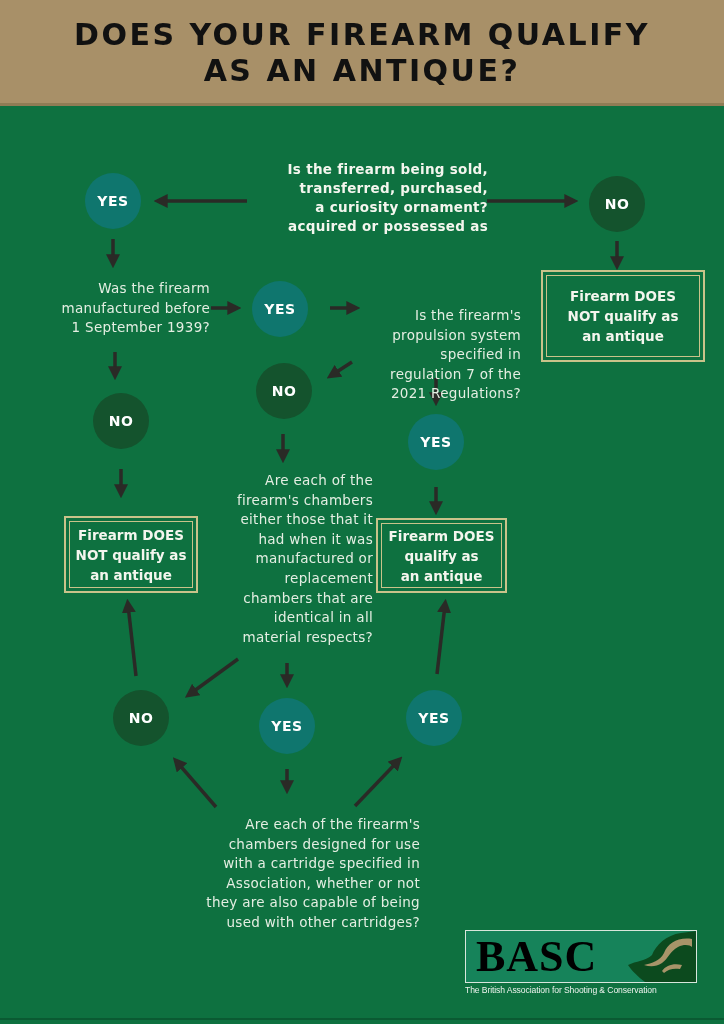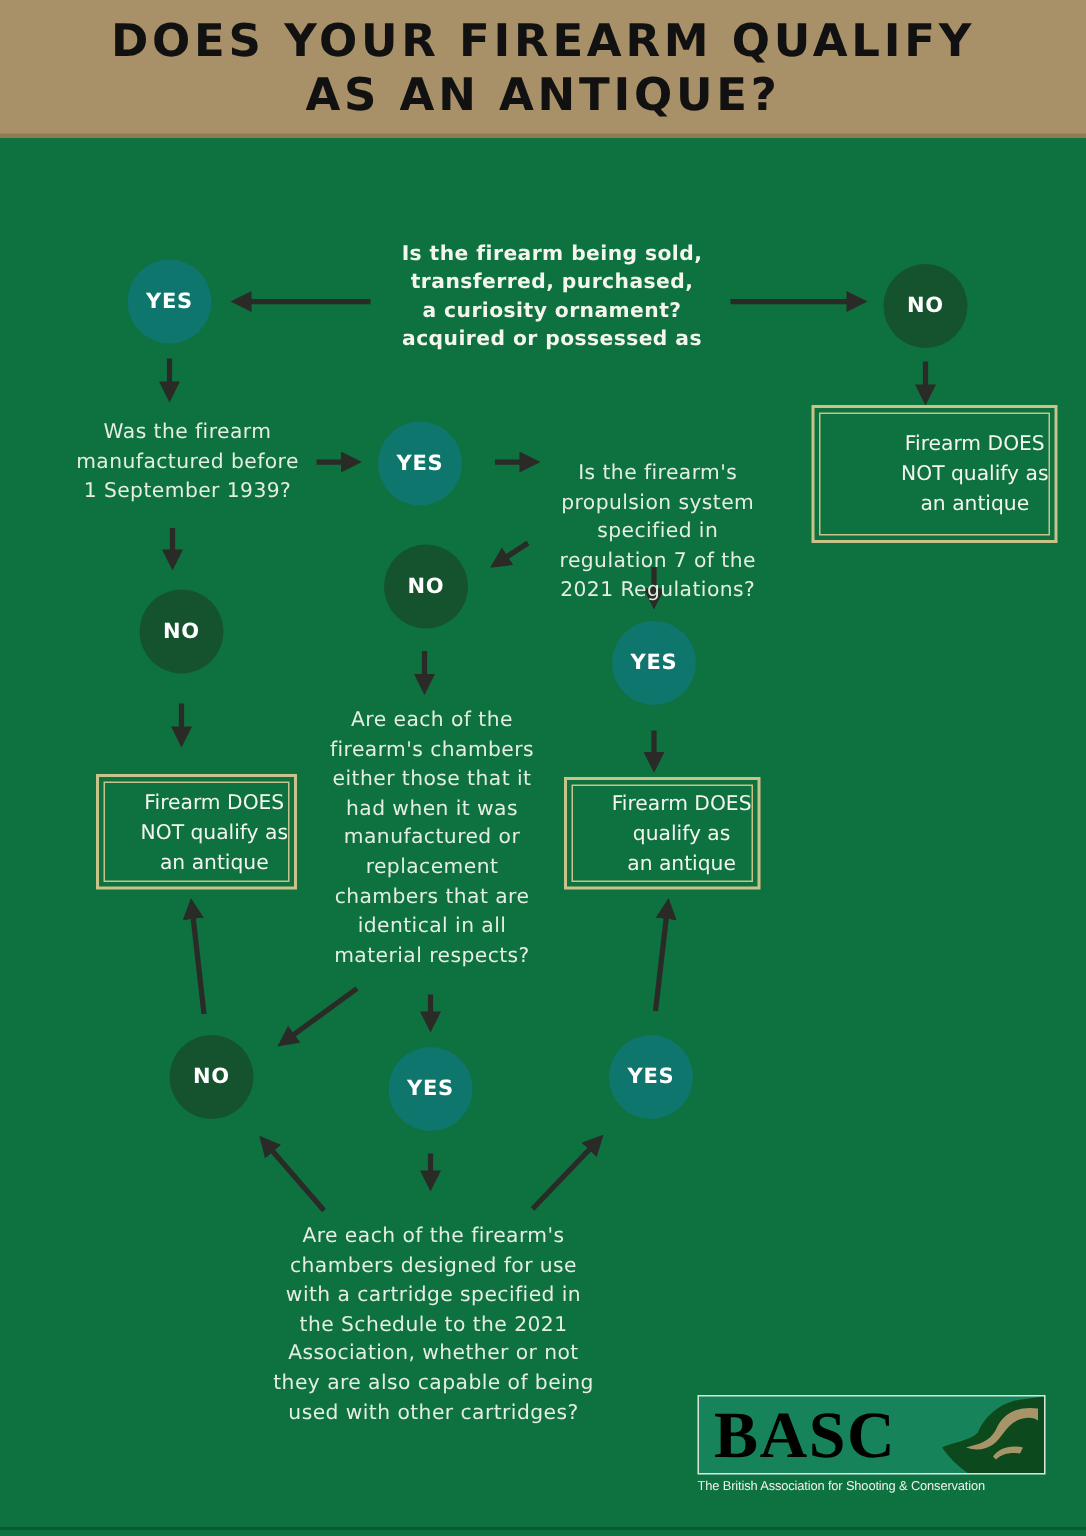--- a/index.html
+++ b/index.html
@@ -1,46 +1,46 @@
 <!DOCTYPE html>
 <html><head>
   <meta charset="utf-8">
   <style>
     * { box-sizing: border-box; margin: 0; padding: 0; }
     html, body { width: 724px; height: 1024px; overflow: hidden; }
     body { background: #0E7140; font-family: "Liberation Sans", "DejaVu Sans", sans-serif; position: relative; }
     .header {
-      position: absolute; left: 0; top: 0; width: 724px; height: 92px;
+      position: absolute; left: 0; top: 0; width: 724px; height: 106px;
       background: #A89068; border-bottom: 3px solid #8f7c55;
       display: flex; align-items: center; justify-content: center; text-align: center;
     }
     .header h1 {
       font-family: "DejaVu Sans", sans-serif; font-weight: 900; font-size: 30px; line-height: 36px;
       letter-spacing: 2.5px; color: #111; text-transform: uppercase; margin-top: 3px;
     }
     svg.arrows { position: absolute; left: 0; top: 0; width: 724px; height: 1024px; pointer-events: none; }
     .circle {
       position: absolute; width: 56px; height: 56px; border-radius: 50%;
       display: flex; align-items: center; justify-content: center;
       color: #fff; font-family: "DejaVu Sans", sans-serif; font-weight: bold; font-size: 14px; letter-spacing: 0.5px;
     }
     .circle.yes { background: #0f766e; }
     .circle.no { background: #14532d; }
     .q {
-      position: absolute; color: #E4EEE2; text-align: center; font-size: 13.5px; line-height: 19.6px;
+      position: absolute; color: #E4EEE2; text-align: right; font-size: 13.5px; line-height: 19.6px;
       font-family: "DejaVu Sans", sans-serif; letter-spacing: 0.3px;
     }
     .q.bold { font-weight: bold; color: #F4F6EE; font-size: 13.5px; line-height: 19px; }
     .outcome {
       position: absolute; border: 2px solid #C9C38A; padding: 3px;
     }
     .outcome .inner {
       width: 100%; height: 100%; border: 1.5px solid #C9C38A;
-      display: flex; align-items: center; justify-content: flex-end; text-align: center;
-      color: #F4F6EE; font-weight: normal; font-size: 13.5px; line-height: 20px;
+      display: flex; align-items: center; justify-content: center; text-align: center;
+      color: #F4F6EE; font-weight: bold; font-size: 13.5px; line-height: 20px;
       font-family: "DejaVu Sans", sans-serif;
     }
     .logo {
       position: absolute; left: 465px; top: 930px; width: 232px; height: 53px;
       background: #16835A; border: 1.5px solid #d8e6dc; overflow: hidden;
     }
     .logo .brand {
       position: absolute; left: 10px; top: 2px; font-family: "Liberation Serif", "DejaVu Serif", serif;
       font-weight: bold; font-size: 44px; line-height: 48px; color: #000000; letter-spacing: 1px;
     }
@@ -182,21 +182,20 @@
 </div>
 
 <div class="circle no" style="left:113px; top:690px;">NO</div>
 <div class="circle yes" style="left:259px; top:698px;">YES</div>
 <div class="circle yes" style="left:406px; top:690px;">YES</div>
 
 <div class="q" style="left:158px; top:815px; width:262px;">
   <div>Are each of the firearm's</div>
   <div>chambers designed for use</div>
   <div>with a cartridge specified in</div>
-  <div>the Schedule to the 2021</div>
   <div>Association, whether or not</div>
   <div>they are also capable of being</div>
   <div>used with other cartridges?</div>
 </div>
 
 <div class="logo">
   <span class="brand">BASC</span>
   <svg class="duck" viewBox="0 0 70 53">
     <path d="M70,0 L70,53 L22,53 C14,48 6,40 2,34 C10,30 20,30 26,24 C30,14 40,4 55,2 Z" fill="#0C4A1E"></path>
     <path d="M66,8 C52,6 42,12 38,22 C34,30 26,32 18,34 C24,36 30,36 36,32 C42,28 44,20 52,16 C58,13 64,14 66,16 Z" fill="#A89469"></path>

